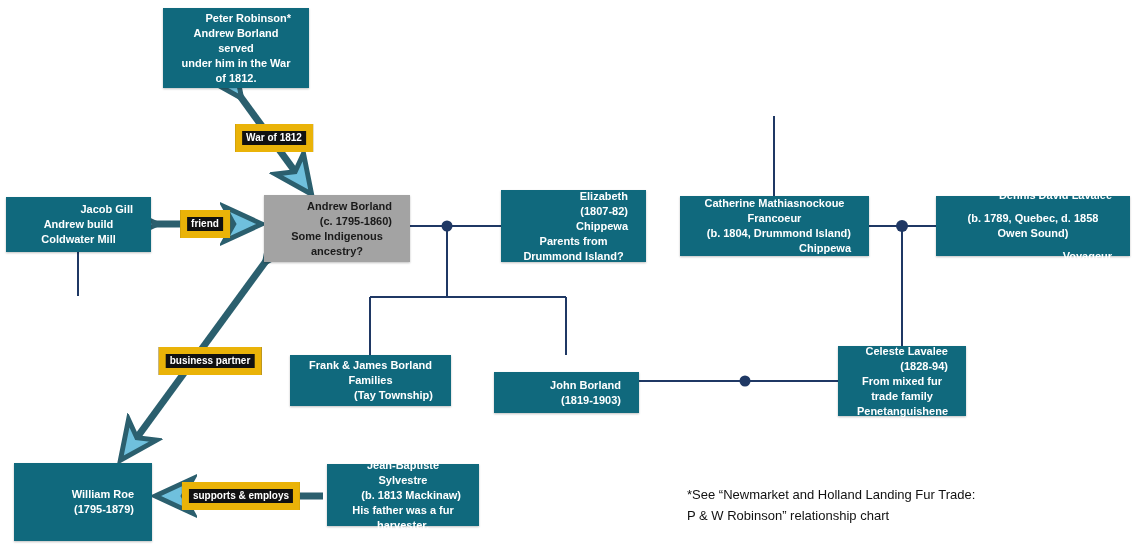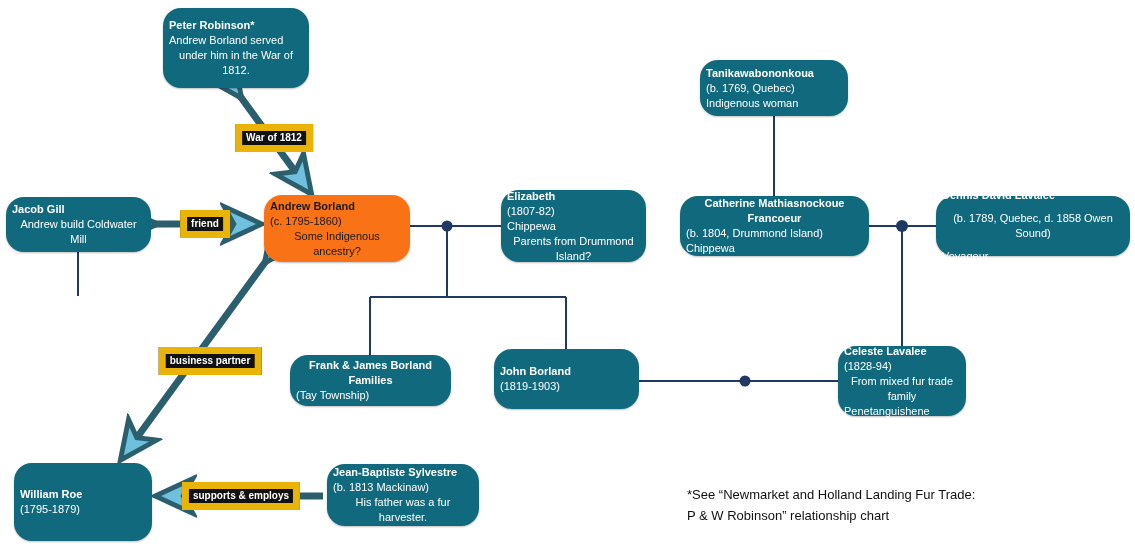--- a/index.html
+++ b/index.html
@@ -27,42 +27,42 @@
     top: 0;
     width: 1135px;
     height: 546px;
     pointer-events: none;
   }
   .node {
     position: absolute;
     box-sizing: border-box;
     background: #10697d;
     color: #ffffff;
-    border-radius: 18px;
+    border-radius: 0;
     display: flex;
     flex-direction: column;
-    align-items: flex-start;
+    align-items: flex-end;
     justify-content: center;
     text-align: center;
-    padding: 4px 6px;
+    padding: 4px 18px;
     font-size: 11px;
     line-height: 15px;
     box-shadow: 0 1px 2px rgba(0,0,0,0.25);
   }
   .node.accent {
-    background: #f97316;
+    background: #a3a3a3;
     color: #1a1a1a;
   }
   .node .n-title {
     font-weight: bold;
     font-size: 11px;
     line-height: 15px;
   }
   .node .n-line {
-    font-weight: normal;
+    font-weight: bold;
     font-size: 11px;
     line-height: 15px;
   }
   .edge-label {
     position: absolute;
     background: #111111;
     color: #ffffff;
     font-size: 10px;
     font-weight: bold;
     line-height: 12px;
@@ -134,25 +134,20 @@
 
     <line x1="78" y1="252" x2="78" y2="296" stroke="#1f3864" stroke-width="2"></line>
   </svg>
 
   <div class="node" style="left:163px; top:8px; width:146px; height:80px;">
     <div class="n-title">Peter Robinson*</div>
     <div class="n-line">Andrew Borland served</div>
     <div class="n-line">under him in the War of 1812.</div>
   </div>
 
-  <div class="node" style="left:700px; top:60px; width:148px; height:56px;">
-    <div class="n-title">Tanikawabononkoua</div>
-    <div class="n-line">(b. 1769, Quebec)</div>
-    <div class="n-line">Indigenous woman</div>
-  </div>
 
   <div class="node" style="left:6px; top:197px; width:145px; height:55px;">
     <div class="n-title">Jacob Gill</div>
     <div class="n-line">Andrew build Coldwater Mill</div>
   </div>
 
   <div class="node accent" style="left:264px; top:195px; width:146px; height:67px;">
     <div class="n-title">Andrew Borland</div>
     <div class="n-line">(c. 1795-1860)</div>
     <div class="n-line">Some Indigenous ancestry?</div>
@@ -176,21 +171,21 @@
     <div class="n-line">(b. 1789, Quebec, d. 1858 Owen Sound)</div>
     <div class="n-line">Voyageur</div>
   </div>
 
 
   <div class="node" style="left:290px; top:355px; width:161px; height:51px;">
     <div class="n-title">Frank &amp; James Borland Families</div>
     <div class="n-line">(Tay Township)</div>
   </div>
 
-  <div class="node" style="left:494px; top:349px; width:145px; height:60px;">
+  <div class="node" style="left:494px; top:372px; width:145px; height:41px;">
     <div class="n-title">John Borland</div>
     <div class="n-line">(1819-1903)</div>
   </div>
 
   <div class="node" style="left:838px; top:346px; width:128px; height:70px;">
     <div class="n-title">Celeste Lavalee</div>
     <div class="n-line">(1828-94)</div>
     <div class="n-line">From mixed fur trade family</div>
     <div class="n-line">Penetanguishene</div>
   </div>

